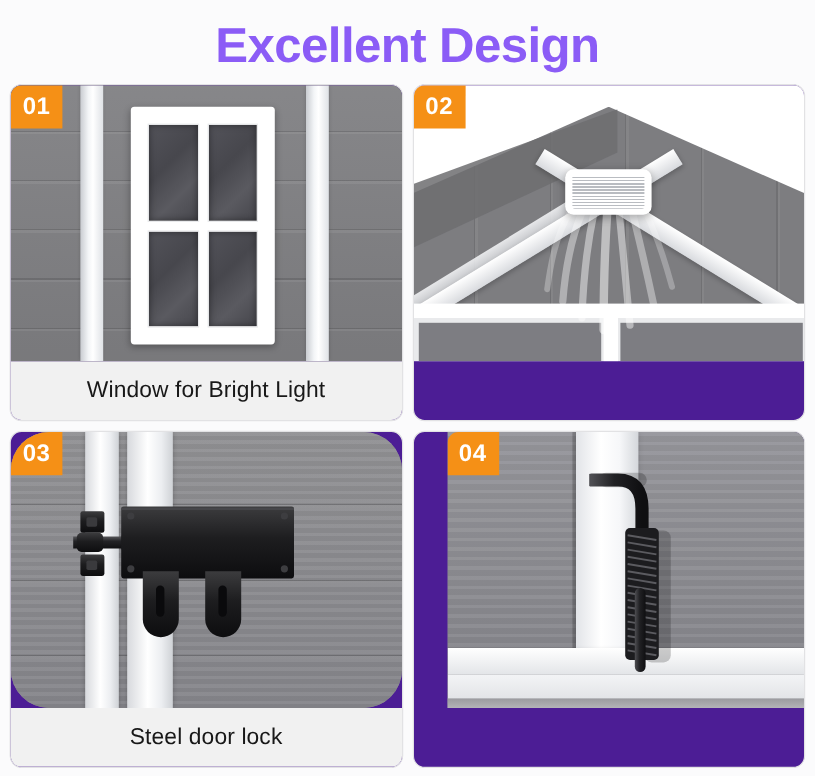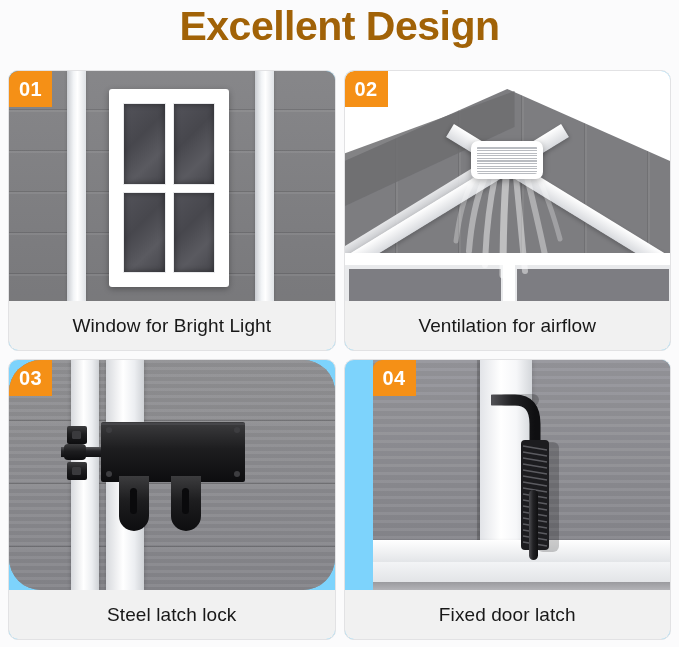--- a/index.html
+++ b/index.html
@@ -10,42 +10,42 @@
     overflow:hidden;
   }
   .page{position:relative;width:679px;height:647px;box-sizing:border-box;}
 
   
   .title{
     text-align:center;
     font-size:41px;
     line-height:44px;
     font-weight:bold;
-    color:#a16207;
+    color:#8b5cf6;
     letter-spacing:-0.5px;
-    padding-top:4px;
+    padding-top:16px;
     font-family:"Liberation Sans", sans-serif;
   }
 
   
   .grid{
     position:absolute;
     left:8px;top:70px;
     width:663px;height:570px;
     display:grid;
     grid-template-columns:1fr 1fr;
     grid-template-rows:1fr 1fr;
     gap:8px 8px;
   }
 
   .card{
     position:relative;
     border:1px solid #e2e2e4;
     border-radius:10px;
-    background:#7dd3fc;
+    background:#4c1d95;
     overflow:hidden;
     display:flex;
     flex-direction:column;
   }
   .photo{
     position:relative;
     flex:0 0 230px;
     height:230px;
     overflow:hidden;
     background:#808083;
@@ -304,21 +304,20 @@
         <svg width="331" height="230" viewBox="0 0 331 230" style="position:absolute;left:0;top:0;z-index:6;">
           <rect x="-4" y="182" width="340" height="12" fill="#ffffff"></rect>
           <rect x="-4" y="194" width="340" height="36" fill="#e9eaec"></rect>
           <rect x="4" y="198" width="152" height="34" fill="#7d7d82"></rect>
           <rect x="172" y="198" width="152" height="34" fill="#7d7d82"></rect>
           <rect x="158" y="194" width="12" height="38" fill="#ffffff"></rect>
         </svg>
 
         <div class="badge">02</div>
       </div>
-      <div class="caption">Ventilation for airflow</div>
     </div>
 
     <div class="card">
       <div class="photo p3">
         <div class="wood"></div>
         <div class="door-trim dt1"></div>
         <div class="door-trim dt2"></div>
 
         <div class="lock">
           <svg width="230" height="120" viewBox="0 0 230 120">
@@ -355,21 +354,21 @@
             <path d="M110 56 h30 v40 a15 15 0 0 1 -30 0 z" fill="url(#mtl)"></path>
             <rect x="69" y="68" width="7" height="26" rx="3.5" fill="#0a0a0c"></rect>
             <rect x="121" y="68" width="7" height="26" rx="3.5" fill="#0a0a0c"></rect>
 
             <rect x="40" y="3" width="144" height="2" fill="#4a4a4d" opacity="0.8"></rect>
           </svg>
         </div>
 
         <div class="badge">03</div>
       </div>
-      <div class="caption">Steel latch lock</div>
+      <div class="caption">Steel door lock</div>
     </div>
 
     <div class="card">
       <div class="photo p4">
         <div class="p4wood"></div>
         <div class="p4seam"></div>
         <div class="p4trim"></div>
         <div class="p4sill"></div>
         <div class="p4base"></div>
         <div class="p4floor"></div>
@@ -411,17 +410,16 @@
                 <line x1="32" y1="146" x2="56" y2="150"></line>
               <line x1="32" y1="152" x2="56" y2="156"></line>
             </g>
 
             <rect x="38" y="100" width="9" height="70" rx="4.5" fill="url(#rod2)"></rect>
           </svg>
         </div>
 
         <div class="badge">04</div>
       </div>
-      <div class="caption">Fixed door latch</div>
     </div>
 
   </div>
 </div>
 
 </body></html>

